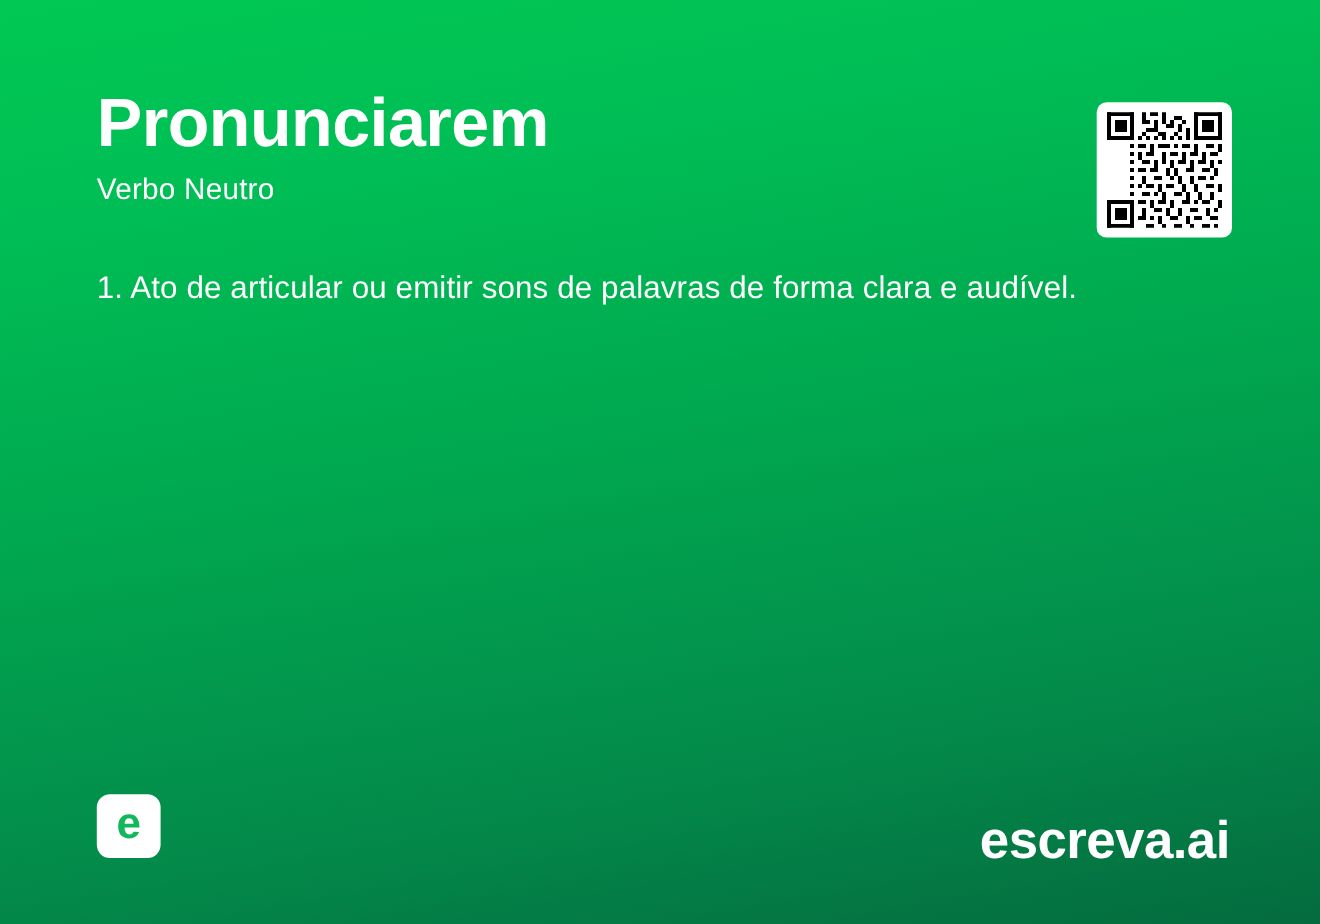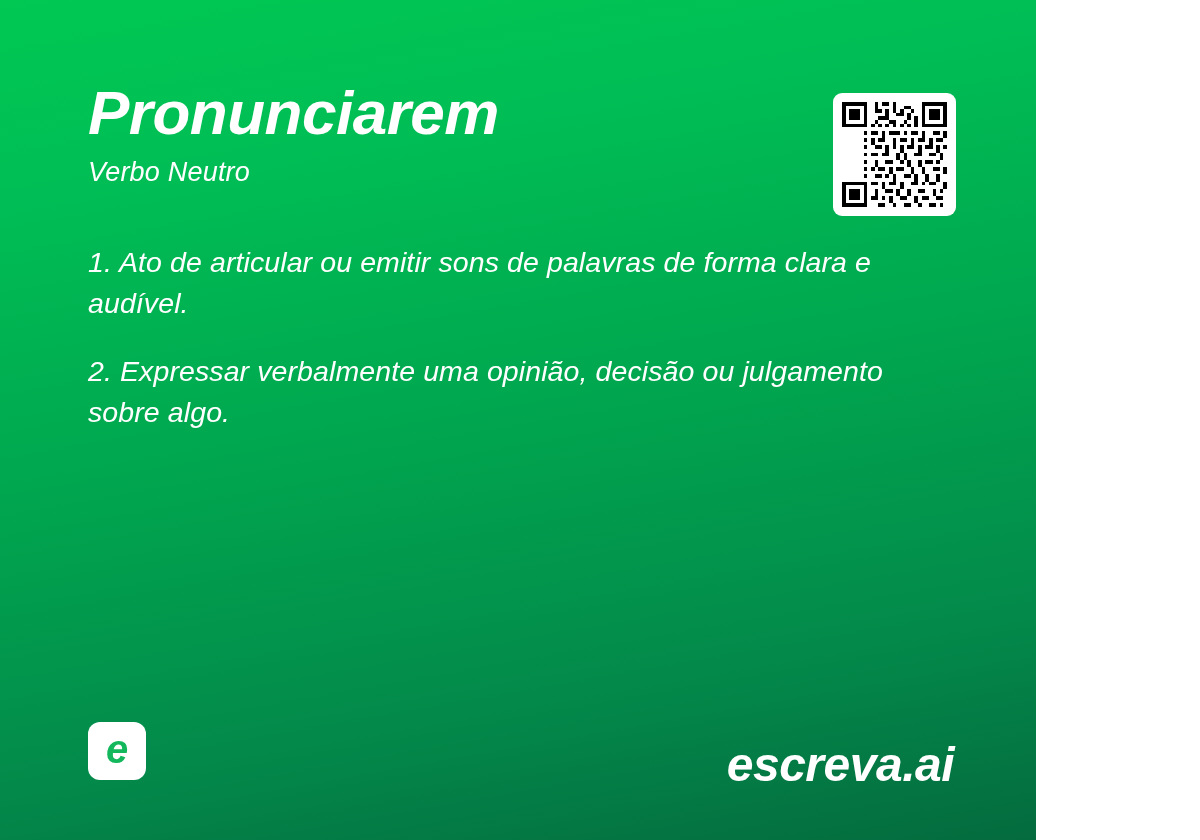--- a/index.html
+++ b/index.html
@@ -8,26 +8,25 @@
     background: #ffffff;
   }
   body {
     width: 1200px;
     height: 840px;
     font-family: "Liberation Sans", sans-serif;
     overflow: hidden;
   }
   .card {
     position: relative;
-    width: 1036px;
+    width: 1200px;
     height: 840px;
     box-sizing: border-box;
     background: linear-gradient(170deg, #00c853 0%, #00bf55 18%, #00a74f 48%, #03894a 78%, #046b3e 100%);
     overflow: hidden;
-    font-style: italic;
   }
   .inner {
     position: absolute;
     left: 88px;
     top: 80px;
     right: 80px;
   }
   .title {
     font-size: 62px;
     font-weight: bold;
@@ -245,21 +244,20 @@
       </g>
     </svg>
   </div>
 
   <div class="inner">
     <h1 class="title">Pronunciarem</h1>
     <div class="subtitle">Verbo Neutro</div>
 
     <div class="definitions">
       <p class="definition">1. Ato de articular ou emitir sons de palavras de forma clara e audível.</p>
-      <p class="definition">2. Expressar verbalmente uma opinião, decisão ou julgamento sobre algo.</p>
     </div>
   </div>
 
   <div class="footer-logo">
     <span>e</span>
   </div>
 
   <div class="brand">escreva.ai</div>
 </div>
 

